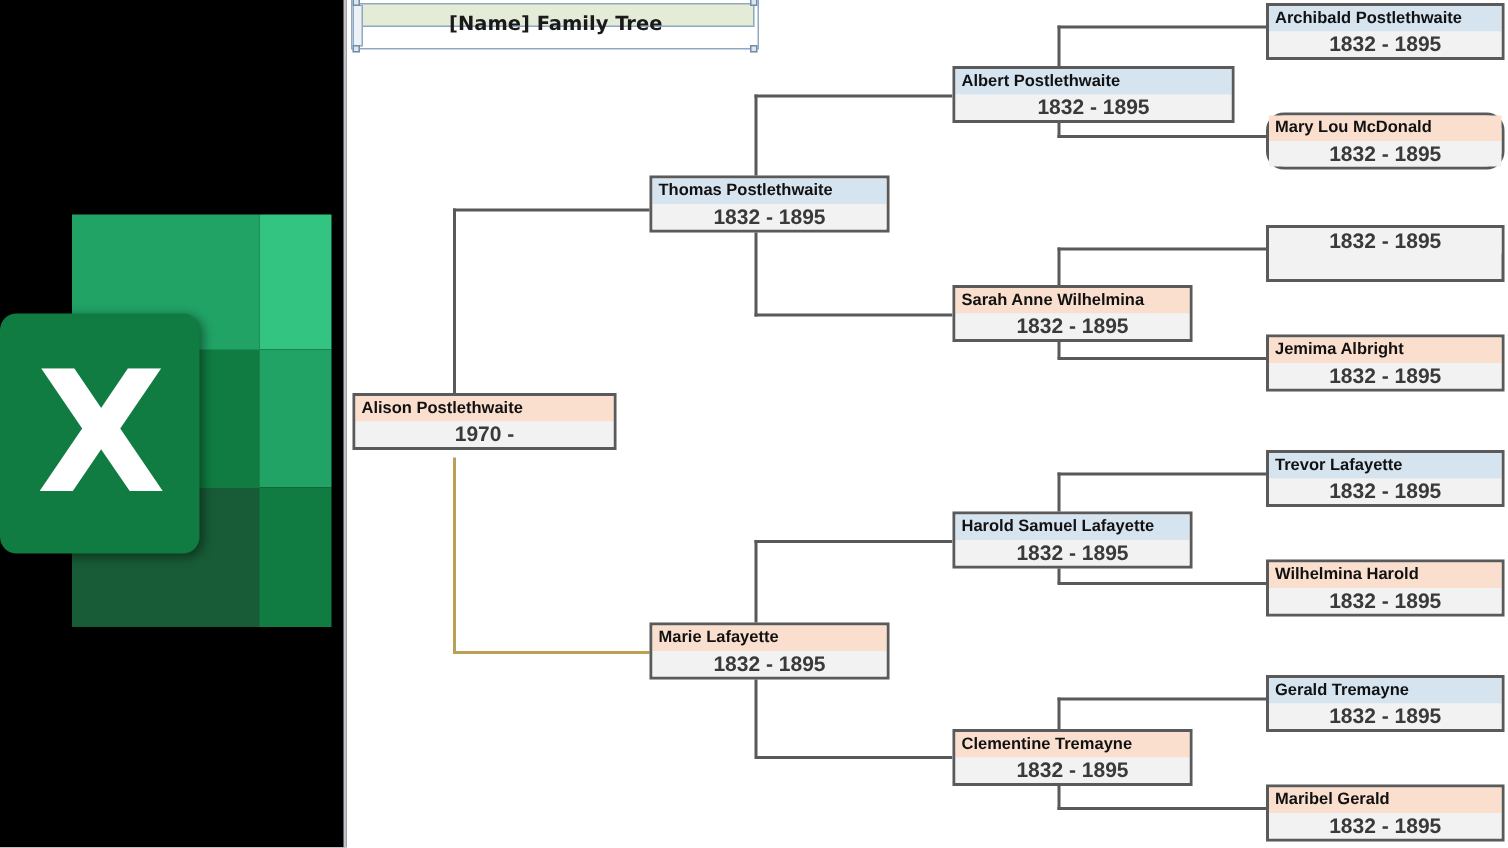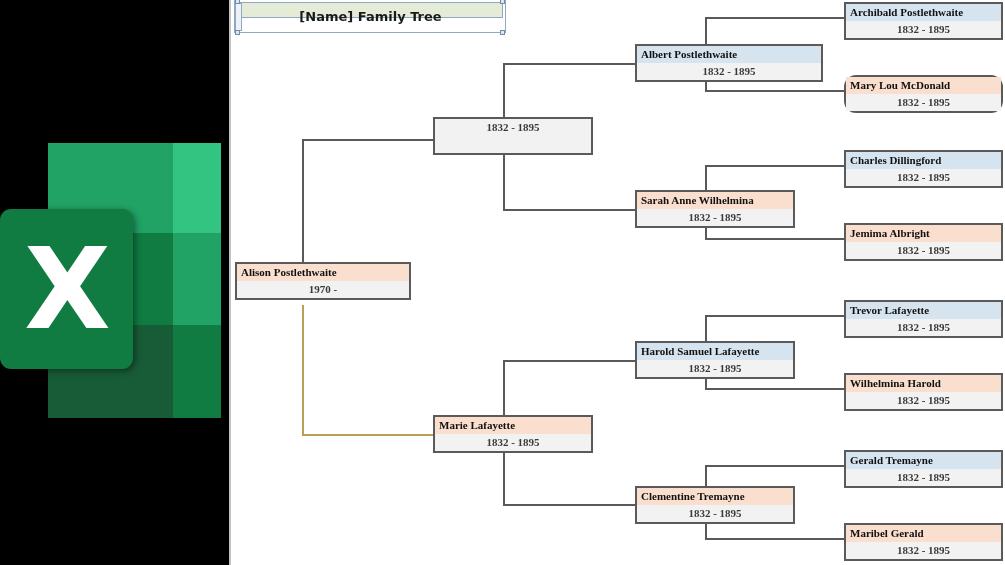--- a/index.html
+++ b/index.html
@@ -65,32 +65,32 @@
   
   .ln{position:absolute;background:#595959;}
   .lnH{height:2px;}
   .lnV{width:2px;}
   .lnGold{background:#b9a055;}
 
   
   .card{
     position:absolute;box-sizing:border-box;
     border:2px solid #5a5a5a;background:#f2f2f2;
-    font-family:Liberation Serif, serif;
+    font-family:Liberation Sans, sans-serif;
   }
   .card .nm{
     display:block;box-sizing:border-box;width:100%;height:17px;
     line-height:17px;padding-left:4px;
     font-size:11px;font-weight:700;color:#111111;
     white-space:nowrap;overflow:hidden;
   }
   .card .dt{
     display:block;box-sizing:border-box;width:100%;height:17px;
     line-height:17px;text-align:center;
-    font-size:11px;font-weight:700;color:#3a3a3a;background:#f2f2f2;
+    font-size:14px;font-weight:700;color:#3a3a3a;background:#f2f2f2;
   }
   .male   .nm{background:#d6e4f0;}
   .female .nm{background:#fadfce;}
 </style>
 </head>
 <body>
 
 <div id="stage">
 
   <div id="leftPanel">
@@ -148,20 +148,21 @@
     <div class="ln lnV" style="left:472px;top:465px;height:75px;"></div>
     <div class="ln lnH" style="left:472px;top:465px;width:140px;"></div>
     <div class="ln lnH" style="left:472px;top:538px;width:140px;"></div>
 
     <div class="card female" style="left:2px;top:262px;width:176px;height:38px;">
       <span class="nm">Alison Postlethwaite</span>
       <span class="dt">1970 -</span>
     </div>
 
     <div class="card male" style="left:200px;top:117px;width:160px;height:38px;">
+      <span class="nm">Thomas Postlethwaite</span>
       <span class="dt">1832 - 1895</span>
     </div>
     <div class="card female" style="left:200px;top:415px;width:160px;height:38px;">
       <span class="nm">Marie Lafayette</span>
       <span class="dt">1832 - 1895</span>
     </div>
 
     <div class="card male" style="left:402px;top:44px;width:188px;height:38px;">
       <span class="nm">Albert Postlethwaite</span>
       <span class="dt">1832 - 1895</span>
@@ -181,21 +182,20 @@
 
     <div class="card male" style="left:611px;top:2px;width:159px;height:38px;">
       <span class="nm">Archibald Postlethwaite</span>
       <span class="dt">1832 - 1895</span>
     </div>
     <div class="card female" style="left:611px;top:75px;width:159px;height:38px;border-radius:12px;">
       <span class="nm">Mary Lou McDonald</span>
       <span class="dt">1832 - 1895</span>
     </div>
     <div class="card male" style="left:611px;top:150px;width:159px;height:38px;">
-      <span class="nm">Charles Dillingford</span>
       <span class="dt">1832 - 1895</span>
     </div>
     <div class="card female" style="left:611px;top:223px;width:159px;height:38px;">
       <span class="nm">Jemima Albright</span>
       <span class="dt">1832 - 1895</span>
     </div>
     <div class="card male" style="left:611px;top:300px;width:159px;height:38px;">
       <span class="nm">Trevor Lafayette</span>
       <span class="dt">1832 - 1895</span>
     </div>

